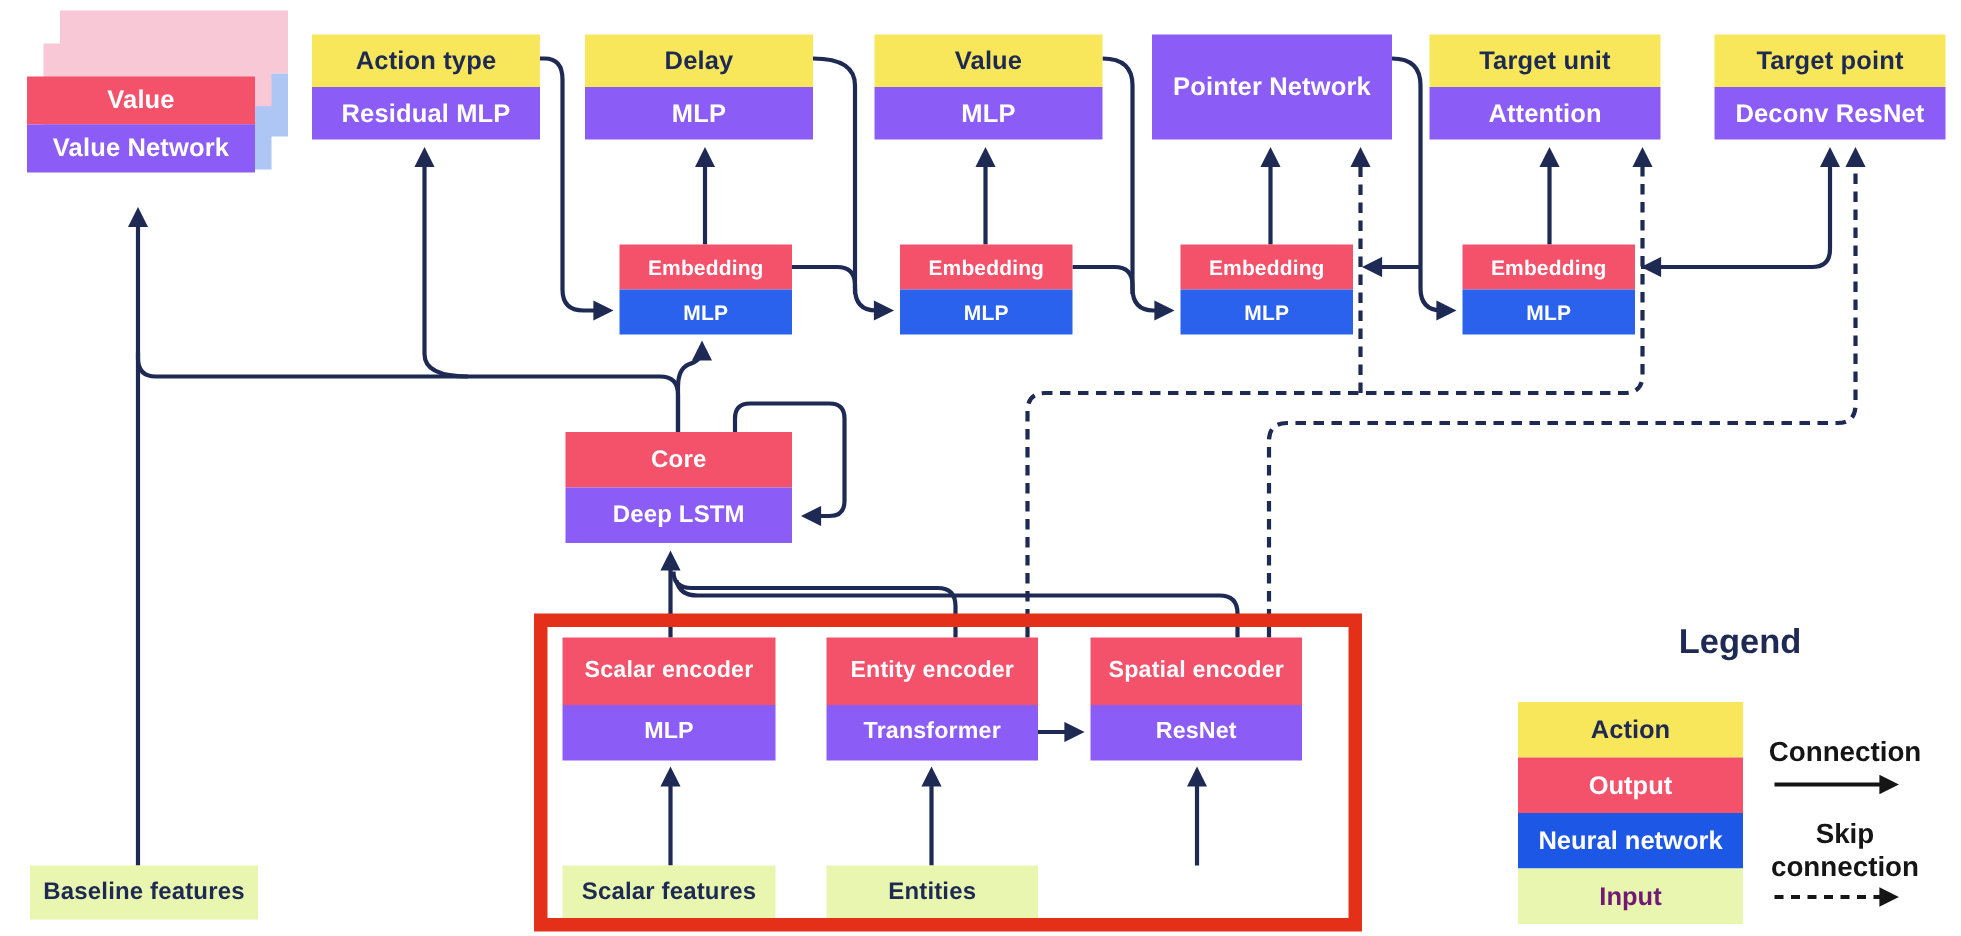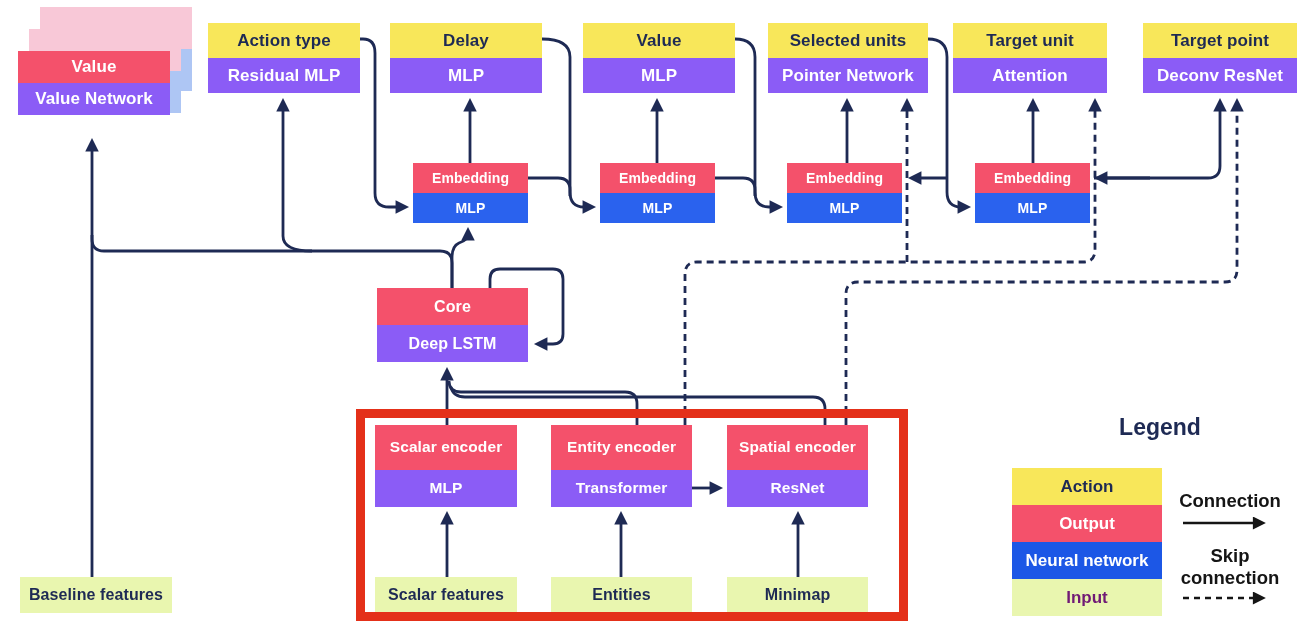--- a/index.html
+++ b/index.html
@@ -119,21 +119,20 @@
   </div>
   <div class="node" style="left:390px;top:23px;width:152px;height:70px;">
     <div class="band yellow fs17">Delay</div>
     <div class="band blue fs17">MLP</div>
   </div>
   <div class="node" style="left:583px;top:23px;width:152px;height:70px;">
     <div class="band yellow fs17">Value</div>
     <div class="band blue fs17">MLP</div>
   </div>
   <div class="node" style="left:768px;top:23px;width:160px;height:70px;">
-    <div class="band yellow fs17">Selected units</div>
     <div class="band blue fs17">Pointer Network</div>
   </div>
   <div class="node" style="left:953px;top:23px;width:154px;height:70px;border-radius:22px;">
     <div class="band yellow fs17">Target unit</div>
     <div class="band blue fs17">Attention</div>
   </div>
   <div class="node" style="left:1143px;top:23px;width:154px;height:70px;">
     <div class="band yellow fs17">Target point</div>
     <div class="band blue fs17">Deconv ResNet</div>
   </div>
@@ -174,23 +173,20 @@
   </div>
 
   <div class="node" style="left:20px;top:577px;width:152px;height:36px;">
     <div class="band green fs16">Baseline features</div>
   </div>
   <div class="node" style="left:375px;top:577px;width:142px;height:36px;">
     <div class="band green fs16">Scalar features</div>
   </div>
   <div class="node" style="left:551px;top:577px;width:141px;height:36px;">
     <div class="band green fs16">Entities</div>
-  </div>
-  <div class="node" style="left:727px;top:577px;width:141px;height:36px;">
-    <div class="band green fs16">Minimap</div>
   </div>
 
   <div id="red-frame"></div>
 
   <div id="legend">
     <div id="legend-title">Legend</div>
     <div class="lg-sw" style="top:54px;background:#F8E75A;color:#1E2A54;">Action</div>
     <div class="lg-sw" style="top:91px;background:#F4516B;color:#ffffff;">Output</div>
     <div class="lg-sw" style="top:128px;background:#1C57E6;color:#ffffff;">Neural network</div>
     <div class="lg-sw" style="top:165px;background:#E9F6AF;color:#701a75;">Input</div>

